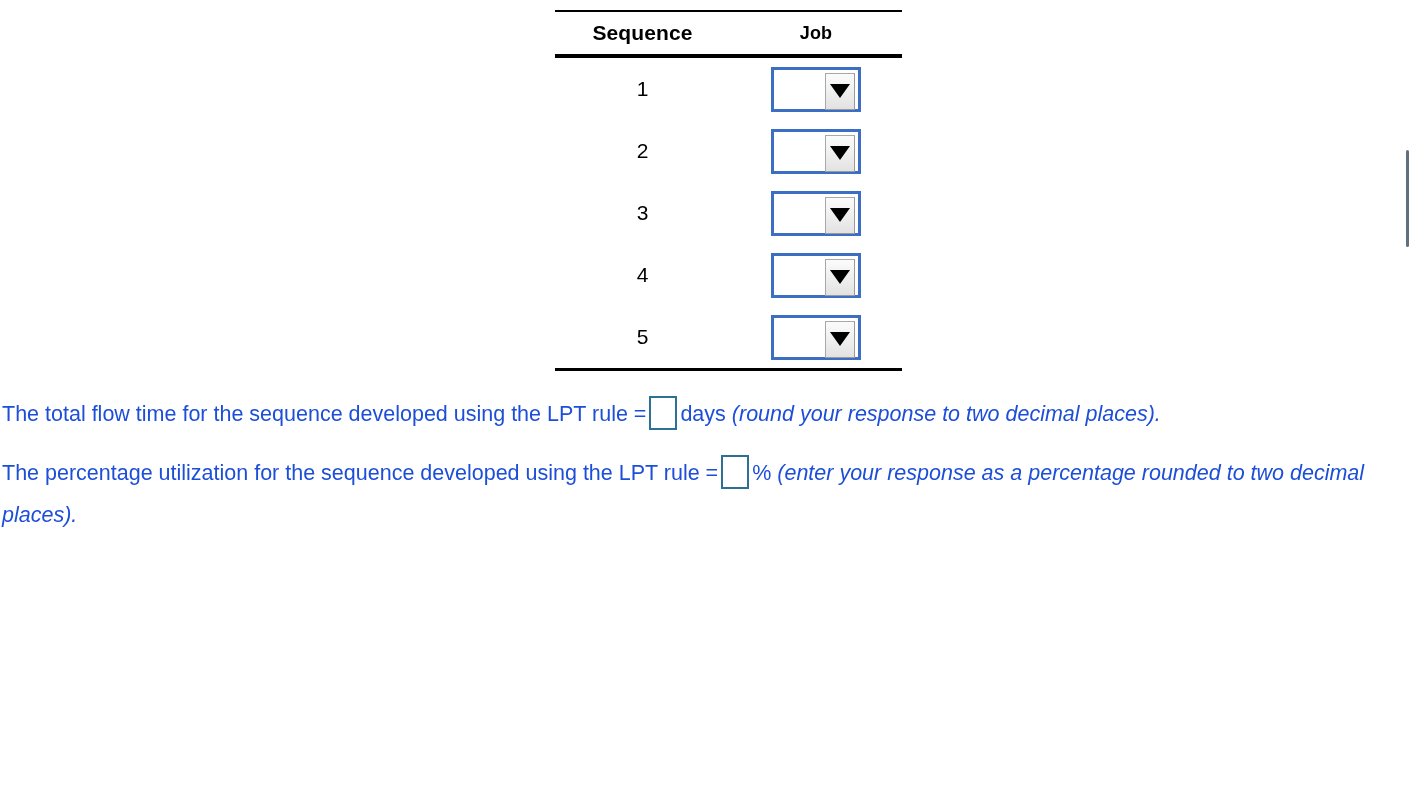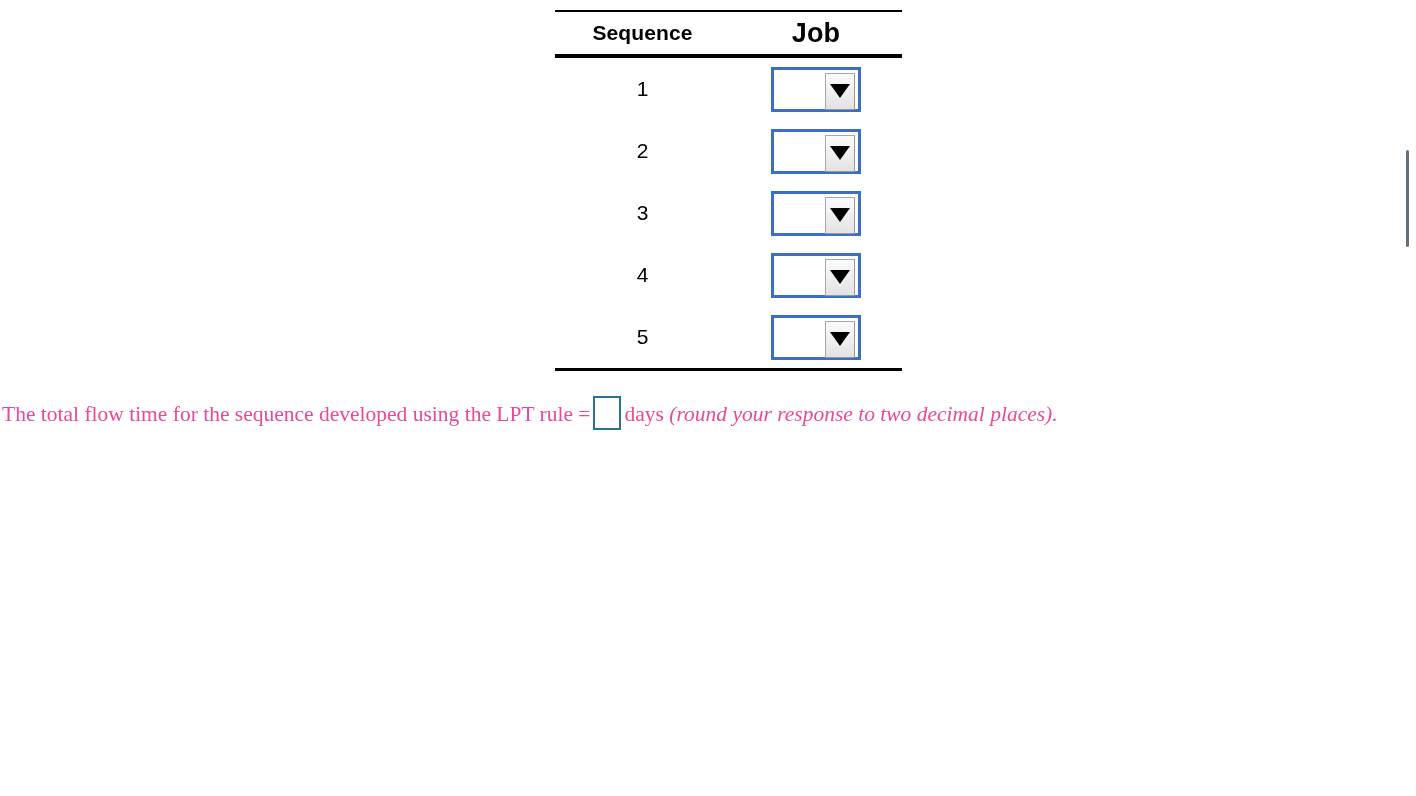--- a/index.html
+++ b/index.html
@@ -48,21 +48,21 @@
   .col-seq {
     width: 175px;
     text-align: center;
     font-size: 21px;
     font-weight: bold;
     letter-spacing: 0.1px;
   }
   .col-job {
     width: 172px;
     text-align: center;
-    font-size: 27px;
+    font-size: 18px;
     font-weight: bold;
     letter-spacing: 0.1px;
   }
   .seq-row {
     display: flex;
     align-items: center;
     height: 62px;
   }
   .seq-row .cell-seq {
     width: 175px;
@@ -113,22 +113,21 @@
   .statements {
     position: absolute;
     left: 2px;
     top: 393px;
     width: 1400px;
   }
   .stmt {
     font-size: 21.5px;
     line-height: 42px;
     margin-bottom: 17px;
-    color: #ec4899;
-    font-family: Liberation Serif, serif;
+    color: #1d4ed8;
   }
   .stmt:last-child { margin-bottom: 0; }
   .stmt i { font-style: italic; }
 
   .answer-box {
     display: inline-block;
     width: 28px;
     height: 34px;
     border: 2px solid #2e7094;
     background: #ffffff;
@@ -229,20 +228,24 @@
   <div class="rule-bottom"></div>
 </div>
 
 <div class="statements">
 
   <div class="stmt">
     <span>The total flow time for the sequence developed using the LPT rule =</span><span class="answer-box"></span><span>days</span>
     <i>(round your response to two decimal places).</i>
   </div>
 
+  <div class="stmt">
+    <span>The percentage utilization for the sequence developed using the LPT rule =</span><span class="answer-box"></span><span>%</span>
+    <i>(enter your response as a percentage rounded to two decimal places).</i>
+  </div>
 
 
 
 </div>
 
 <div class="scrollbar-track">
   <div class="scrollbar-thumb"></div>
 </div>
 
 </body></html>

